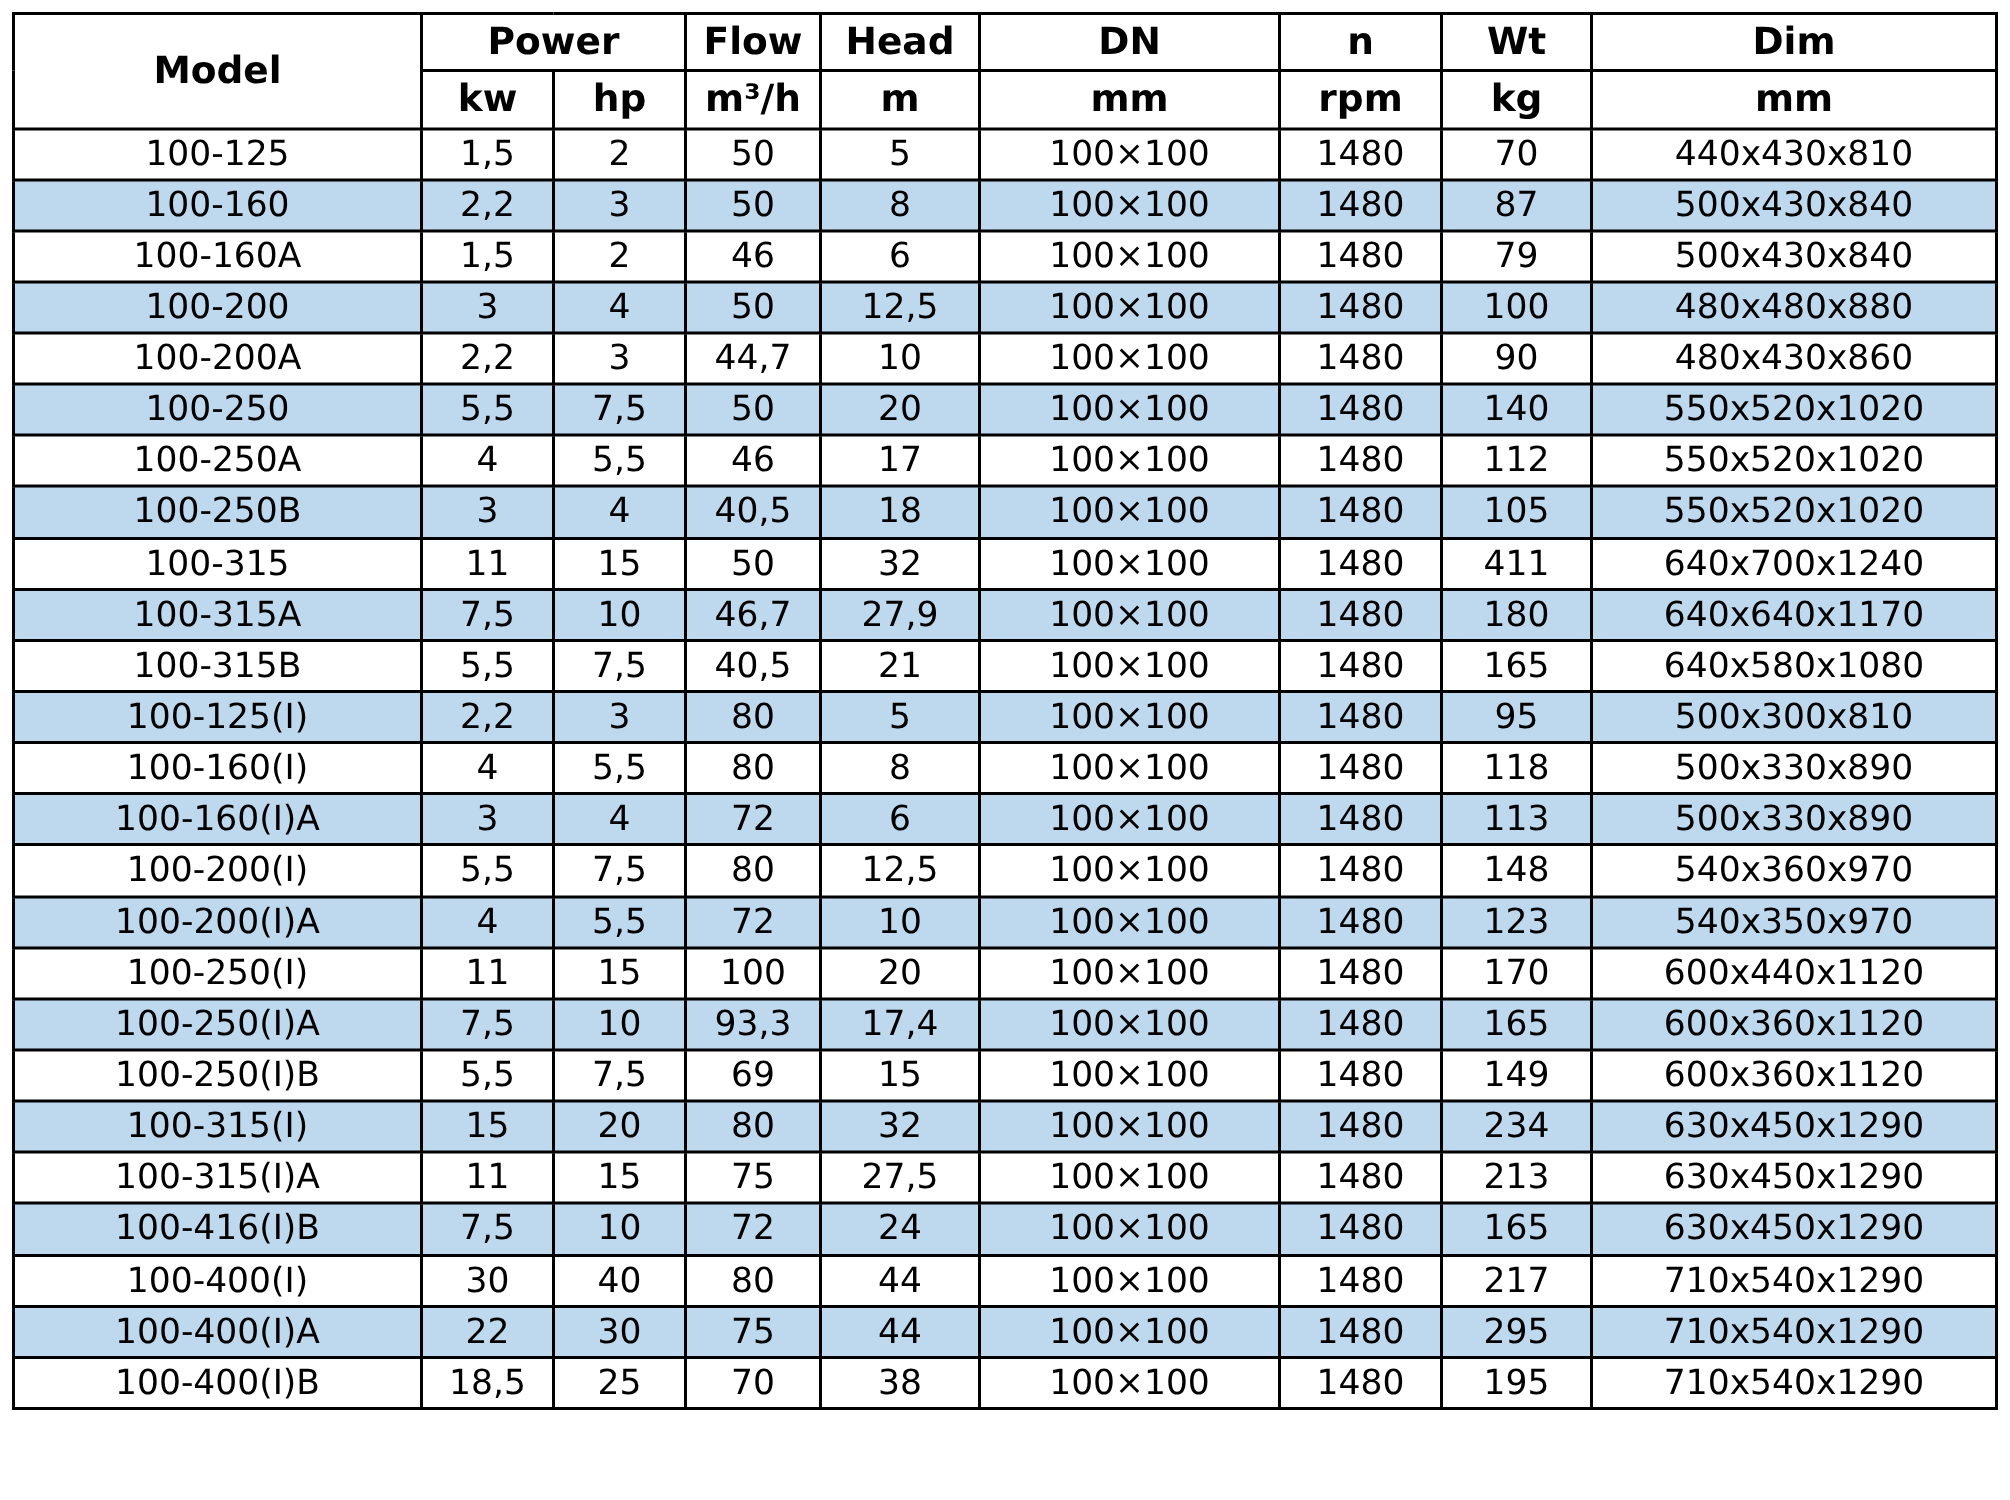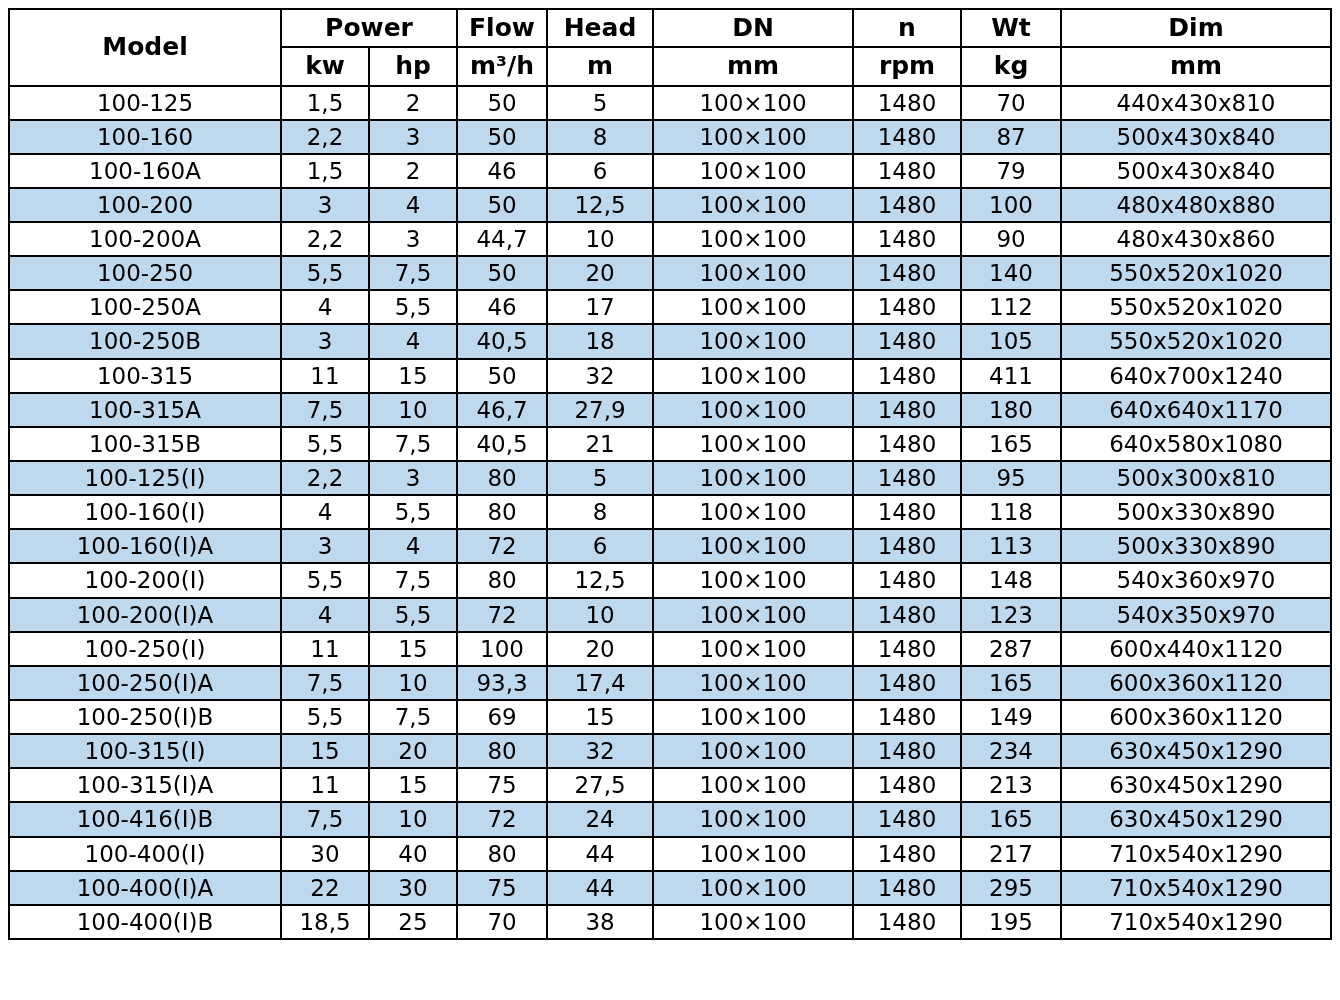--- a/index.html
+++ b/index.html
@@ -292,21 +292,21 @@
           <td>540x350x970</td>
         </tr>
         <tr>
           <td class="model">100-250(I)</td>
           <td>11</td>
           <td>15</td>
           <td>100</td>
           <td>20</td>
           <td>100×100</td>
           <td>1480</td>
-          <td>287</td>
+          <td>170</td>
           <td>600x440x1120</td>
         </tr>
         <tr class="alt">
           <td class="model">100-250(I)A</td>
           <td>7,5</td>
           <td>10</td>
           <td>93,3</td>
           <td>17,4</td>
           <td>100×100</td>
           <td>1480</td>

